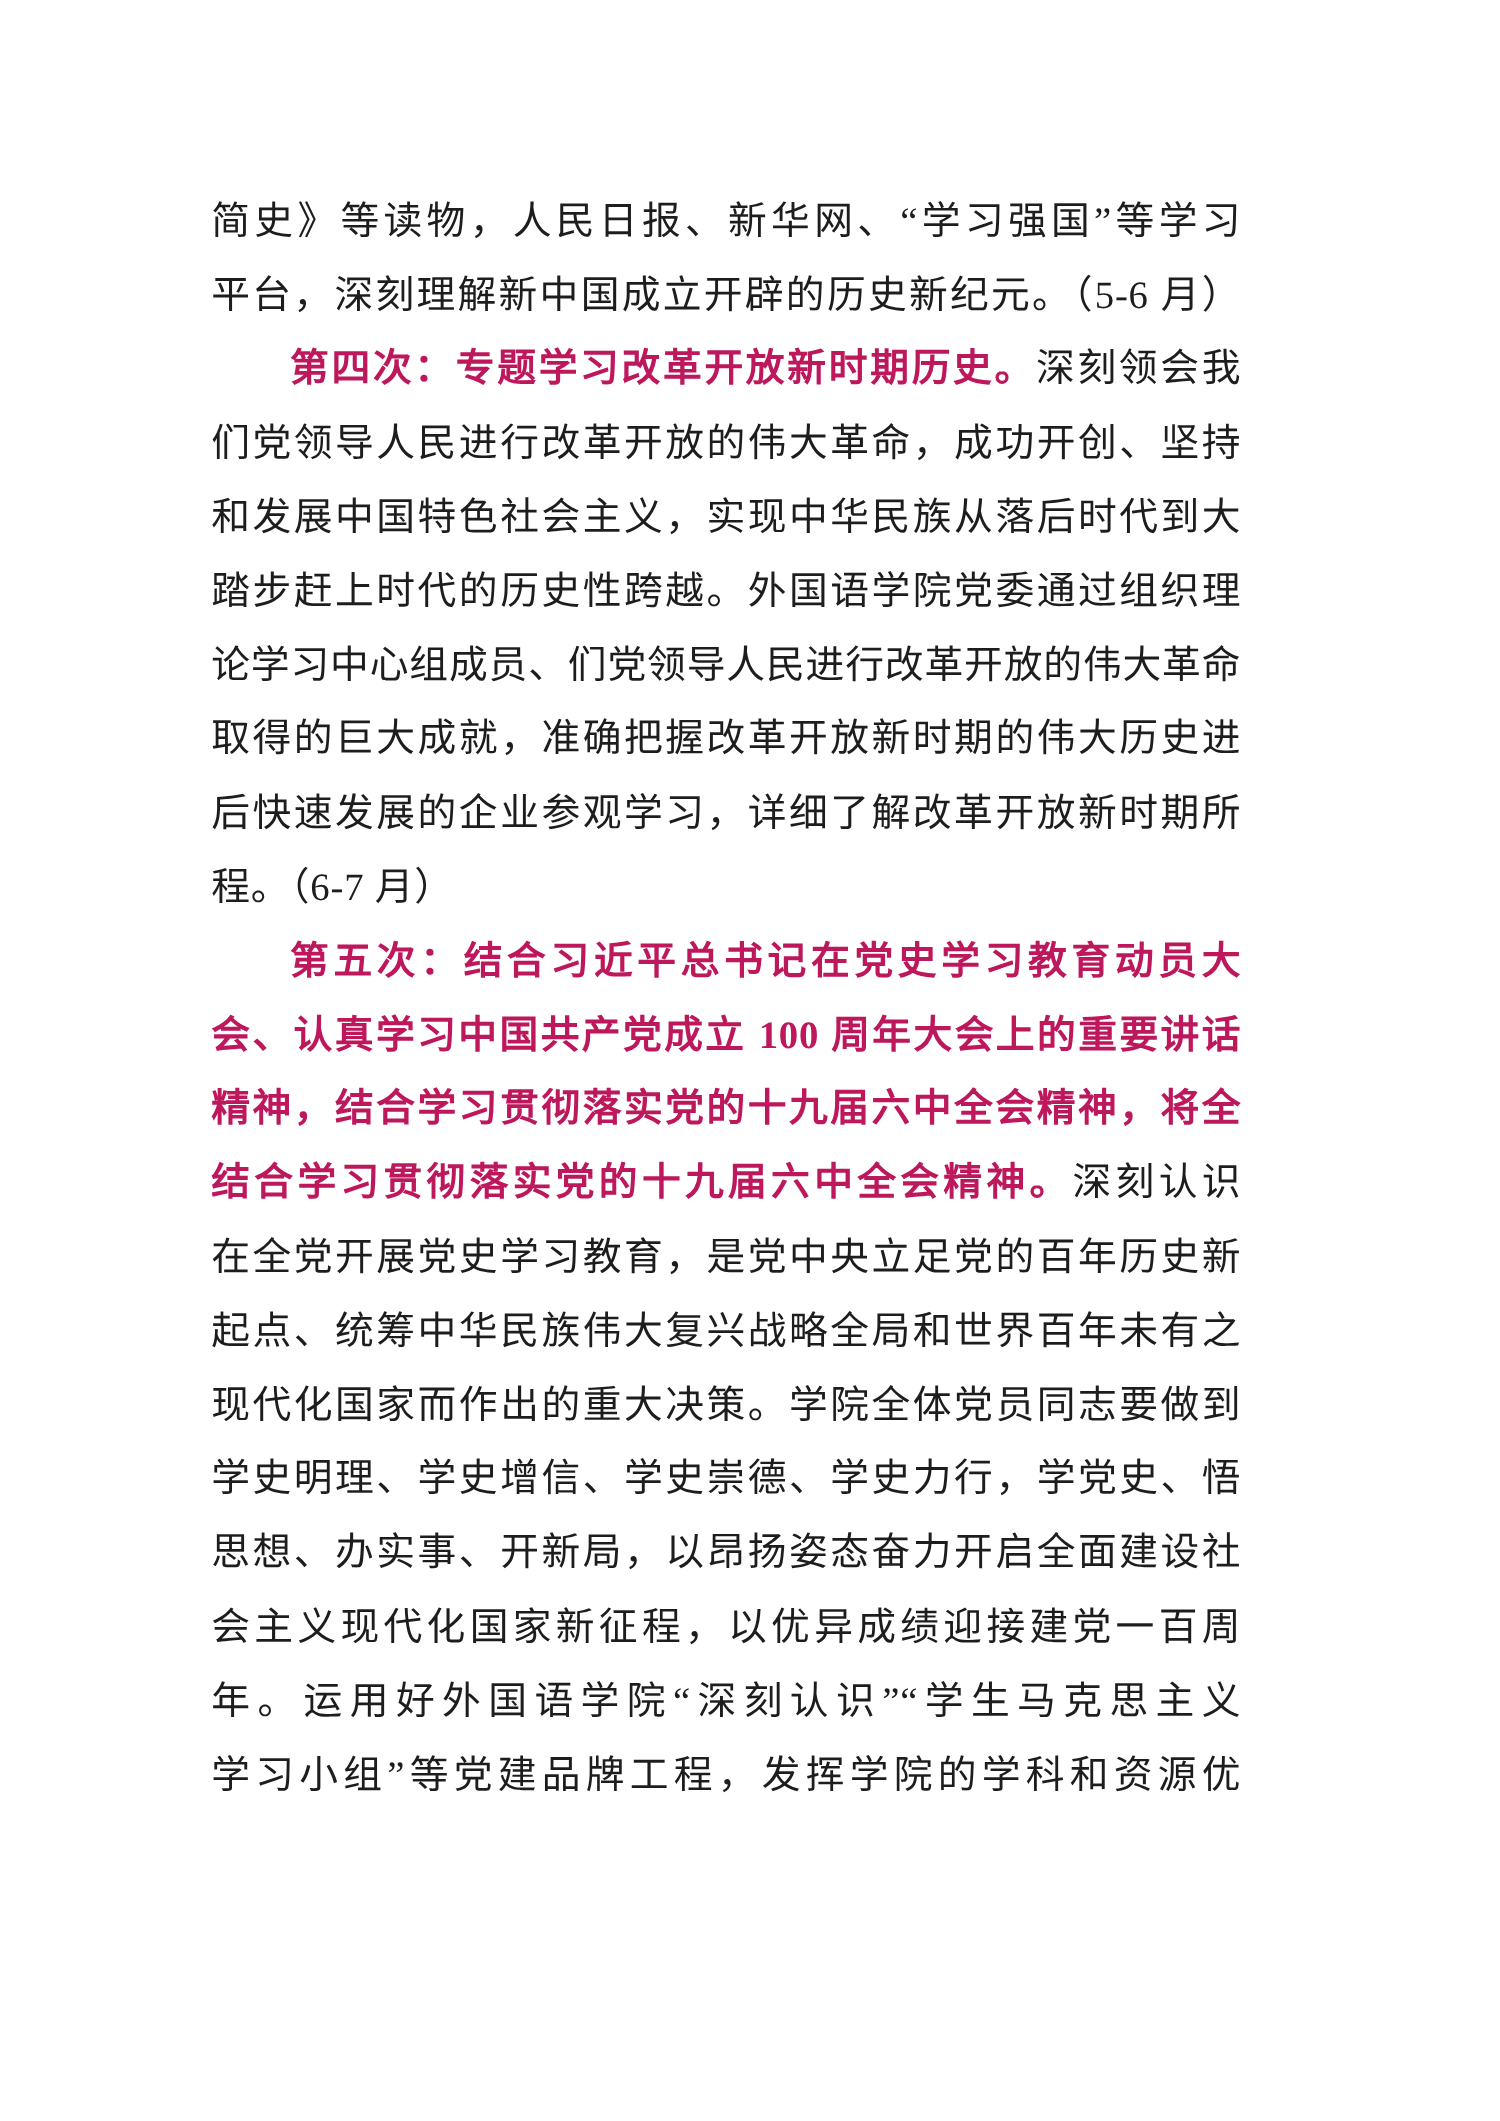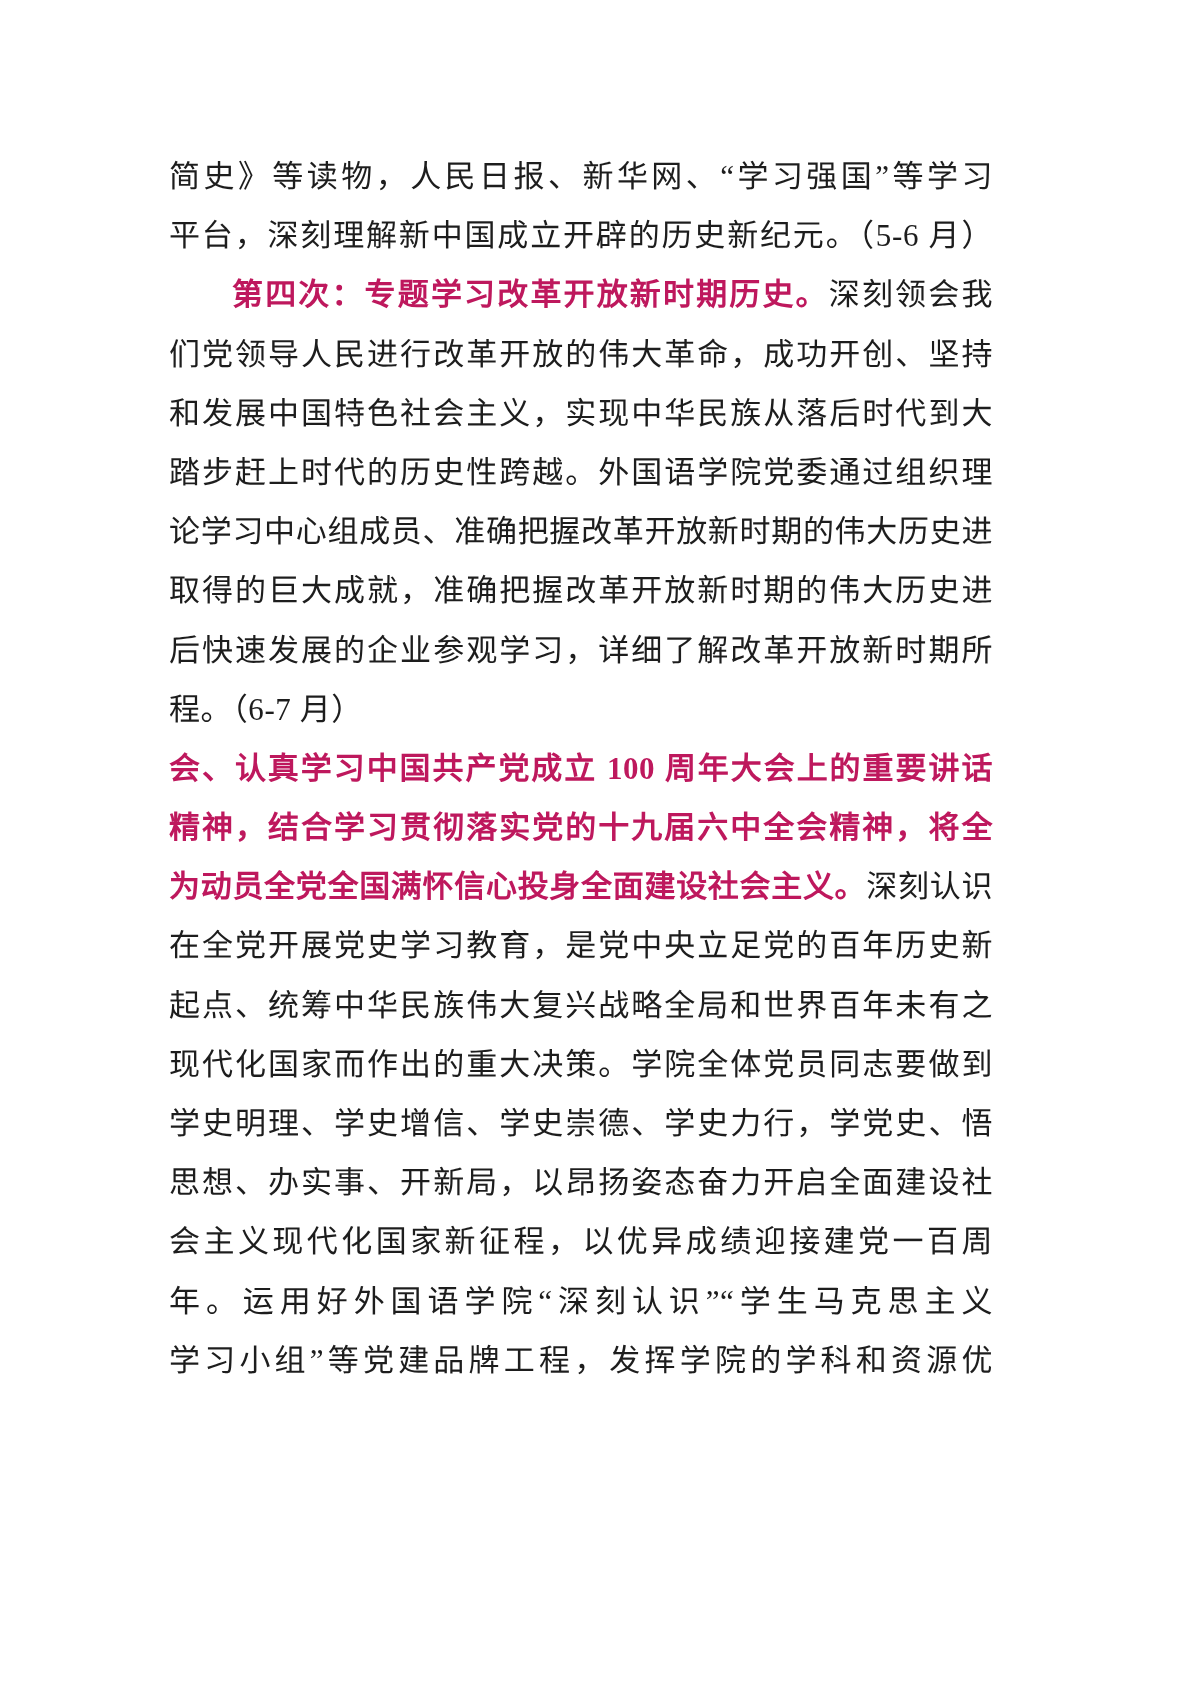--- a/index.html
+++ b/index.html
@@ -28,27 +28,28 @@
 <body>
 
 <div class="page" style="background: rgb(255, 255, 255);">
   <div class="doc" id="doc-body" style="color: rgb(29, 29, 29);">
       <div class="line"><span class="run">简史》等读物，人民日报、新华网、“学习强国”等学习</span></div>
       <div class="line"><span class="run">平台，深刻理解新中国成立开辟的历史新纪元。（5-6 月）</span></div>
       <div class="line indent"><span class="run b">第四次：专题学习改革开放新时期历史。</span><span class="run">深刻领会我</span></div>
       <div class="line"><span class="run">们党领导人民进行改革开放的伟大革命，成功开创、坚持</span></div>
       <div class="line"><span class="run">和发展中国特色社会主义，实现中华民族从落后时代到大</span></div>
       <div class="line"><span class="run">踏步赶上时代的历史性跨越。外国语学院党委通过组织理</span></div>
-      <div class="line"><span class="run">论学习中心组成员、准确把握改革开放新时期的伟大历史进</span></div>
+      <div class="line"><span class="run">论学习中心组成员、们党领导人民进行改革开放的伟大革命</span></div>
       <div class="line"><span class="run">取得的巨大成就，准确把握改革开放新时期的伟大历史进</span></div>
       <div class="line"><span class="run">后快速发展的企业参观学习，详细了解改革开放新时期所</span></div>
       <div class="line end"><span class="run">程。（6-7 月）</span></div>
+      <div class="line indent"><span class="run b">第五次：结合习近平总书记在党史学习教育动员大</span></div>
       <div class="line"><span class="run b">会、认真学习中国共产党成立 100 周年大会上的重要讲话</span></div>
       <div class="line"><span class="run b">精神，结合学习贯彻落实党的十九届六中全会精神，将全</span></div>
-      <div class="line"><span class="run b">为动员全党全国满怀信心投身全面建设社会主义。</span><span class="run">深刻认识</span></div>
+      <div class="line"><span class="run b">结合学习贯彻落实党的十九届六中全会精神。</span><span class="run">深刻认识</span></div>
       <div class="line"><span class="run">在全党开展党史学习教育，是党中央立足党的百年历史新</span></div>
       <div class="line"><span class="run">起点、统筹中华民族伟大复兴战略全局和世界百年未有之</span></div>
       <div class="line"><span class="run">现代化国家而作出的重大决策。学院全体党员同志要做到</span></div>
       <div class="line"><span class="run">学史明理、学史增信、学史崇德、学史力行，学党史、悟</span></div>
       <div class="line"><span class="run">思想、办实事、开新局，以昂扬姿态奋力开启全面建设社</span></div>
       <div class="line"><span class="run">会主义现代化国家新征程，以优异成绩迎接建党一百周</span></div>
       <div class="line"><span class="run">年。运用好外国语学院“深刻认识”“学生马克思主义</span></div>
       <div class="line"><span class="run">学习小组”等党建品牌工程，发挥学院的学科和资源优</span></div>
     </div>
 </div>

